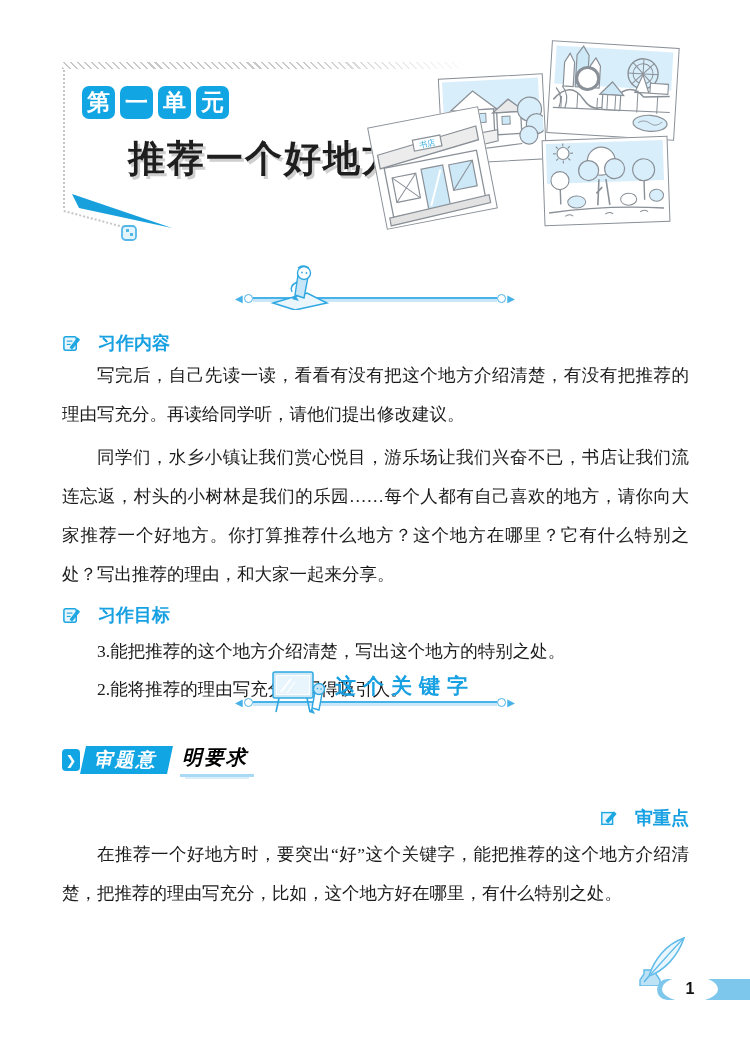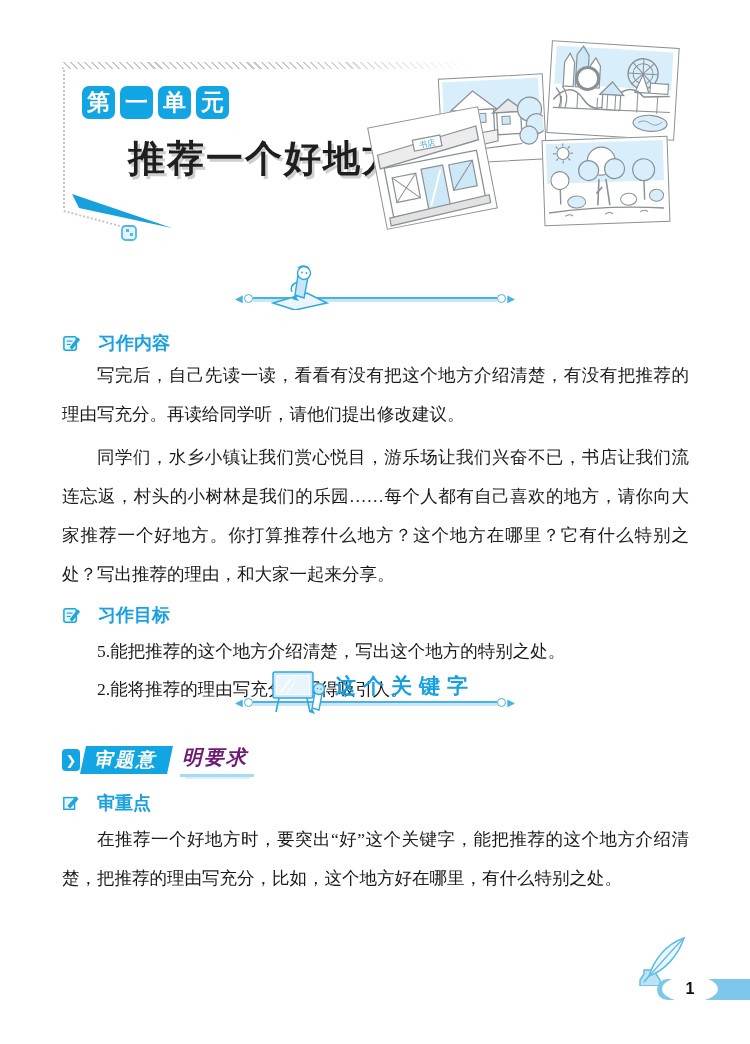--- a/index.html
+++ b/index.html
@@ -54,21 +54,21 @@
 
   
   .topic-badge { position:absolute; left:62px; top:744px; height:32px; display:flex; align-items:center; }
   .chev-box { width:18px; height:22px; background:#12A5E4; border-radius:4px; color:#fff;
            font-size:13px; font-weight:bold; display:flex; align-items:center; justify-content:center;
            font-family:"DejaVu Sans",sans-serif; margin-right:3px; }
   .para-box { background:#12A5E4; transform:skewX(-12deg); padding:1px 12px; }
   .para-box span { display:inline-block; color:#fff; font-size:19px; font-weight:bold;
            font-family:"Liberation Sans","DejaVu Sans",sans-serif; letter-spacing:2px; }
   .badge-right { margin-left:10px; font-size:20px; font-weight:bold; font-style:italic;
-           color:#701a75; font-family:"Liberation Sans","DejaVu Sans",sans-serif; letter-spacing:2px;
+           color:#000000; font-family:"Liberation Sans","DejaVu Sans",sans-serif; letter-spacing:2px;
            padding:0 6px 3px 2px; border-bottom:3px solid #A9DAF5; box-shadow:0 7px 0 -5px #D9EEFA; }
 
   
   .footer-bar { position:absolute; left:657px; top:979px; width:93px; height:21px;
            background:#7EC7EC; border-radius:11px 0 0 11px; }
   .page-oval { position:absolute; left:662px; top:976px; width:56px; height:26px; background:#fff;
            border-radius:50%; display:flex; align-items:center; justify-content:center; }
   .page-oval span { font-size:16px; font-weight:bold; color:#111;
            font-family:"Liberation Sans","DejaVu Sans",sans-serif; }
   .quill { position:absolute; left:630px; top:936px; }
@@ -227,21 +227,21 @@
   <p class="body-p" style="margin-top:4px;">同学们，水乡小镇让我们赏心悦目，游乐场让我们兴奋不已，书店让我们流连忘返，村头的小树林是我们的乐园……每个人都有自己喜欢的地方，请你向大家推荐一个好地方。你打算推荐什么地方？这个地方在哪里？它有什么特别之处？写出推荐的理由，和大家一起来分享。</p>
   <div class="blue-label" style="margin-top:8px;">
     <svg width="19" height="19" viewBox="0 0 20 20">
       <rect x="2" y="3" width="13" height="14" rx="2" fill="#E8F5FD" stroke="#1CA7E2" stroke-width="1.6"></rect>
       <line x1="5" y1="7.5" x2="11" y2="7.5" stroke="#1CA7E2" stroke-width="1.2"></line>
       <line x1="5" y1="11" x2="9" y2="11" stroke="#1CA7E2" stroke-width="1.2"></line>
       <polygon points="8,14 16.5,3.5 19,6 10.5,16.5" fill="#1CA7E2"></polygon>
     </svg>
     <span>习作目标</span>
   </div>
-  <p class="goal-p" style="margin-top:4px;">5.能把推荐的这个地方介绍清楚，写出这个地方的特别之处。</p>
+  <p class="goal-p" style="margin-top:4px;">3.能把推荐的这个地方介绍清楚，写出这个地方的特别之处。</p>
   <p class="goal-p">2.能将推荐的理由写充分，写得吸引人。</p>
 </div>
 
 <div class="sec-header" style="left:239px;top:668px;">
   <span class="arr l">◀</span>
   <span class="dot l"></span>
   <div class="band"></div>
   <span class="dot r"></span>
   <span class="arr r">▶</span>
   <svg class="hdr-icon" width="64" height="46" viewBox="0 0 64 46">
@@ -260,21 +260,21 @@
   <span class="hdr-text">这个关键字</span>
 </div>
 
 <div class="topic-badge">
   <span class="chev-box">❯</span>
   <span class="para-box"><span>审题意</span></span>
   <span class="badge-right">明要求</span>
 </div>
 
 <div class="col" style="top:788px;">
-  <div class="blue-label" style="margin-top:2px;">
+  <div class="blue-label" style="margin-top:17px;justify-content:flex-end;">
     <svg width="18" height="18" viewBox="0 0 20 20">
       <rect x="2" y="4" width="12" height="13" fill="#E8F5FD" stroke="#1CA7E2" stroke-width="1.6"></rect>
       <polygon points="6,13 15.5,2.5 18.5,5.5 9,16" fill="#1CA7E2"></polygon>
     </svg>
     <span>审重点</span>
   </div>
   <p class="body-p" style="margin-top:4px;">在推荐一个好地方时，要突出“好”这个关键字，能把推荐的这个地方介绍清楚，把推荐的理由写充分，比如，这个地方好在哪里，有什么特别之处。</p>
 </div>
 
 <svg class="quill" width="64" height="50" viewBox="0 0 64 50">

